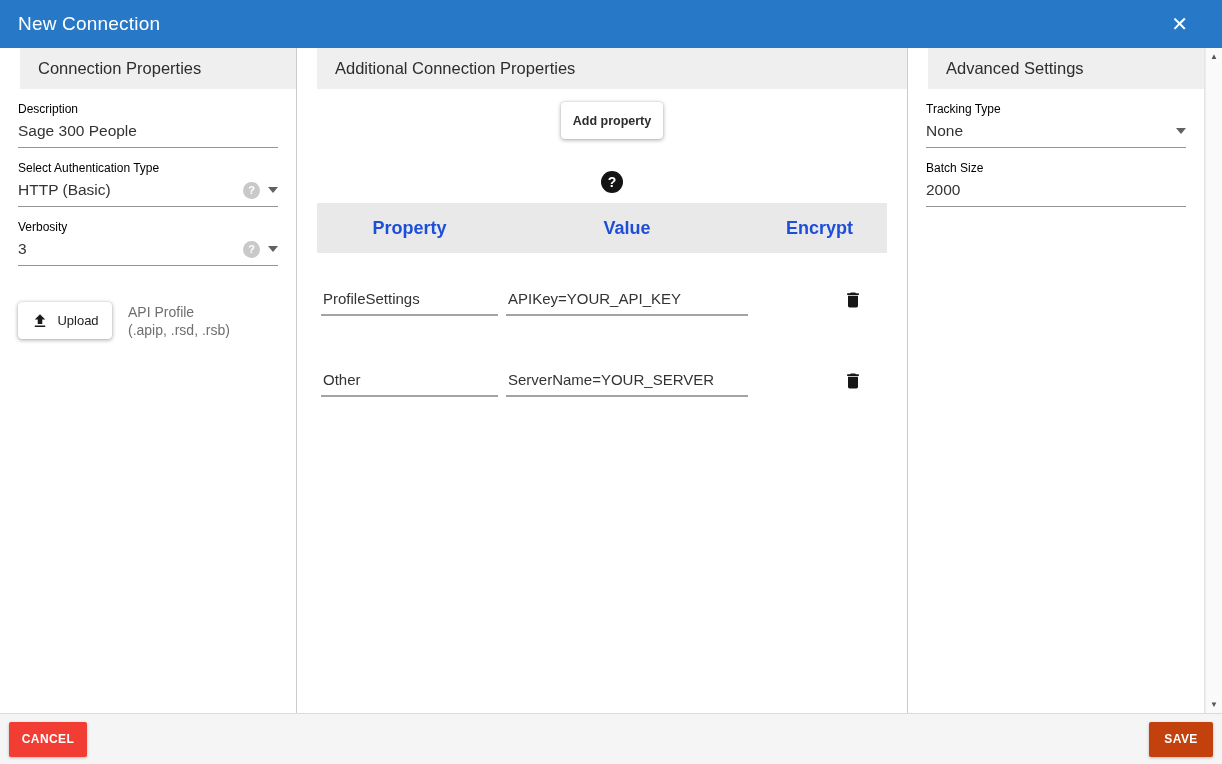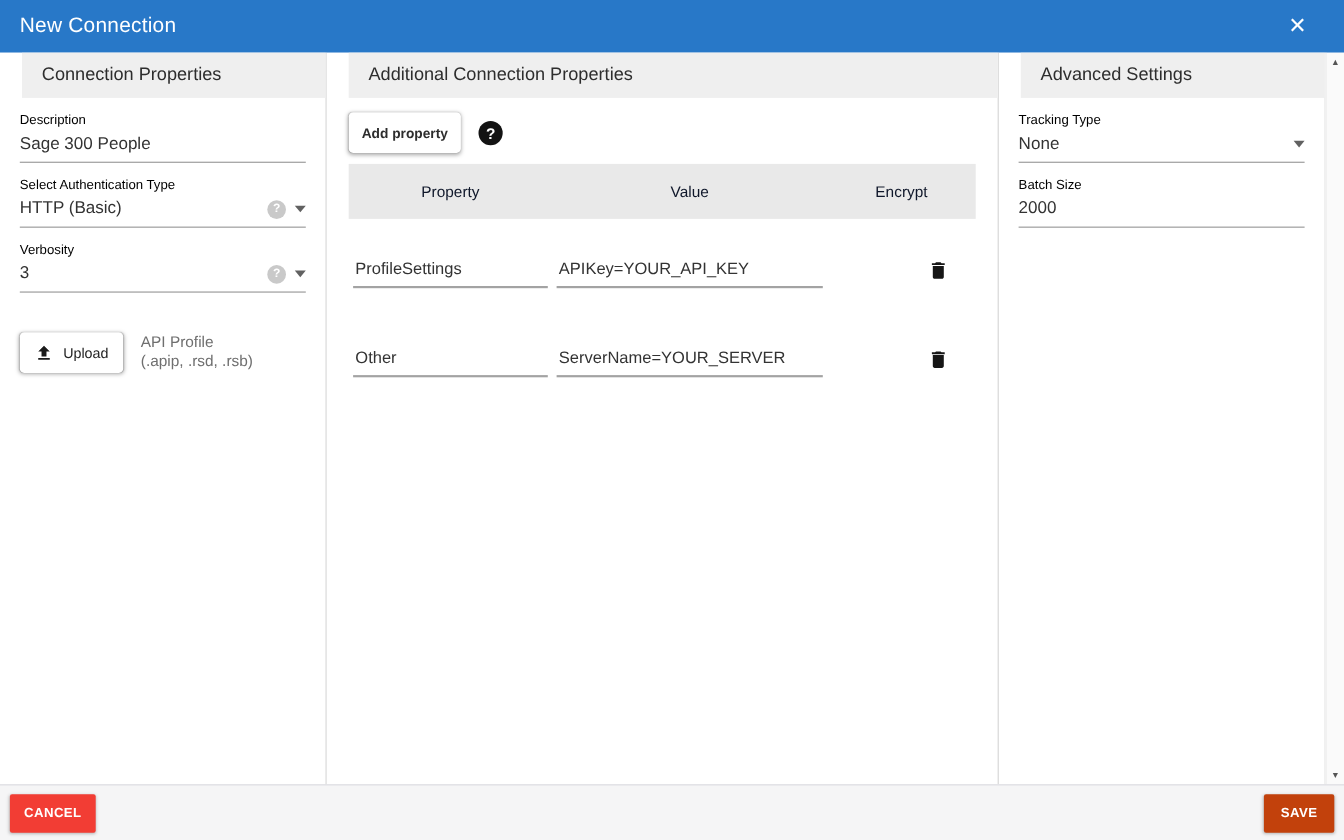--- a/index.html
+++ b/index.html
@@ -47,46 +47,46 @@
     width:17px; height:17px; border-radius:50%; background:#c9c9c9;
     color:#fff; font-size:11px; font-weight:bold;
     display:inline-flex; align-items:center; justify-content:center; cursor:pointer;
   }
   .caret {
     width:0; height:0; border-left:5px solid transparent; border-right:5px solid transparent;
     border-top:6px solid #616161; display:inline-block; cursor:pointer;
   }
 
   
-  .upload-row { display:flex; align-items:flex-start; margin:36px 18px 0 18px; gap:16px; }
+  .upload-row { display:flex; align-items:flex-end; margin:36px 18px 0 18px; gap:16px; }
   .btn-raised {
     background:#fff; border:none; border-radius:4px; cursor:pointer;
     box-shadow:0 1px 4px rgba(0,0,0,.35), 0 0 1px rgba(0,0,0,.2);
     display:inline-flex; align-items:center; justify-content:center; gap:8px;
     font-family:"Liberation Sans", sans-serif;
   }
   .upload-btn { width:94px; height:37px; font-size:13px; color:#222; }
   .upload-caption { font-size:14px; color:#6f6f6f; line-height:1.25; }
 
   
-  .addprop-row { display:flex; align-items:center; gap:16px; margin:13px 0 0 20px; }
+  .addprop-row { display:flex; align-items:center; gap:32px; margin:13px 0 0 20px;flex-direction:column; }
   .addprop-btn { width:102px; height:37px; font-size:12.5px; font-weight:bold; color:#2d2d2d; }
   .help-circle-dark {
     width:22px; height:22px; border-radius:50%; background:#131313;
     color:#fff; font-size:14px; font-weight:bold;
     display:inline-flex; align-items:center; justify-content:center; cursor:pointer;
   }
 
   .ptable { margin:10px 20px 0 20px; }
   .ptable-head {
     height:50px; background:#e9e9e9;
     display:grid; grid-template-columns:185px 250px 135px;
     align-items:center;
   }
-  .ptable-head .th { text-align:center; font-size:14px; font-weight:normal; color:#0f172a; }
+  .ptable-head .th { text-align:center; font-size:18px; font-weight:bold; color:#1d4ed8; }
   .ptable-row {
     display:grid; grid-template-columns:185px 250px 135px;
     align-items:center; margin-top:22px; min-height:53px;
   }
   .cell-input {
     font-size:15px; color:#333; padding:2px 2px 7px 2px;
     border-bottom:2px solid #a3a3a3; margin:0 4px; cursor:text;
   }
   .cell-action { display:flex; justify-content:flex-end; padding-right:22px; }
   .icon-btn { background:none; border:none; cursor:pointer; padding:2px; }

